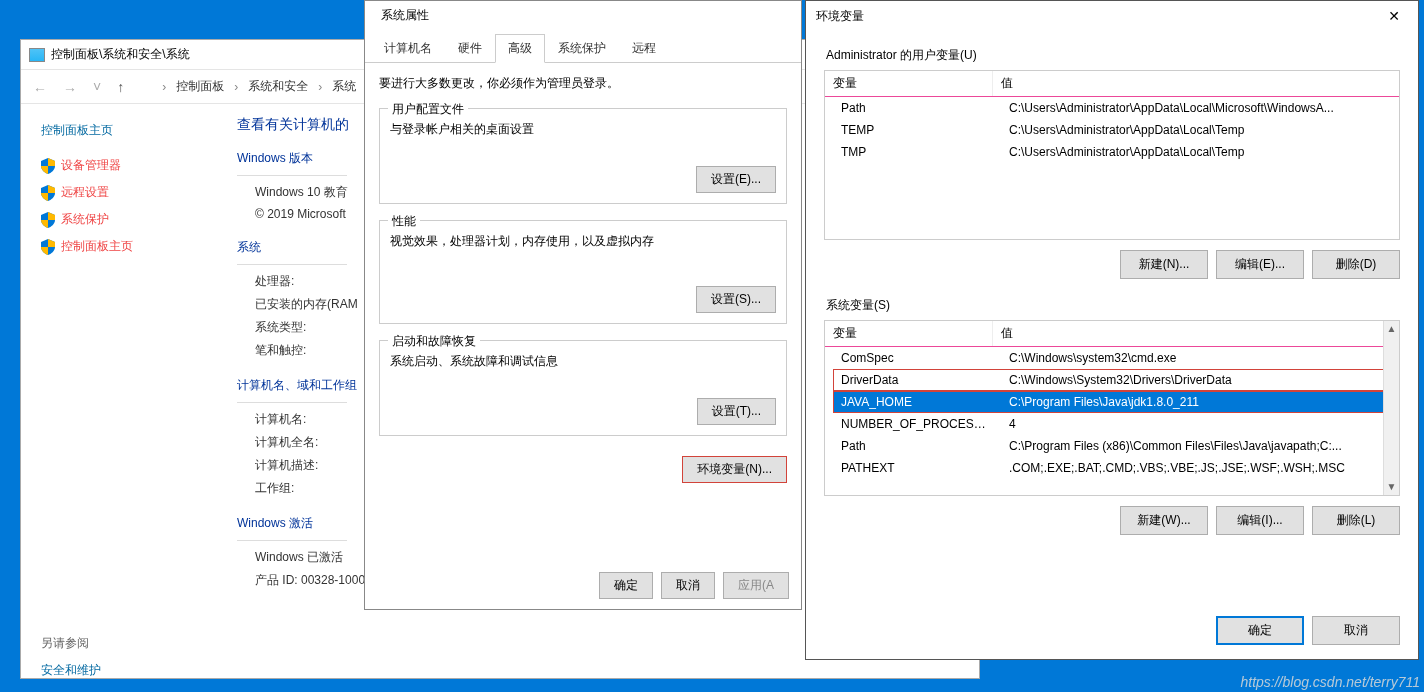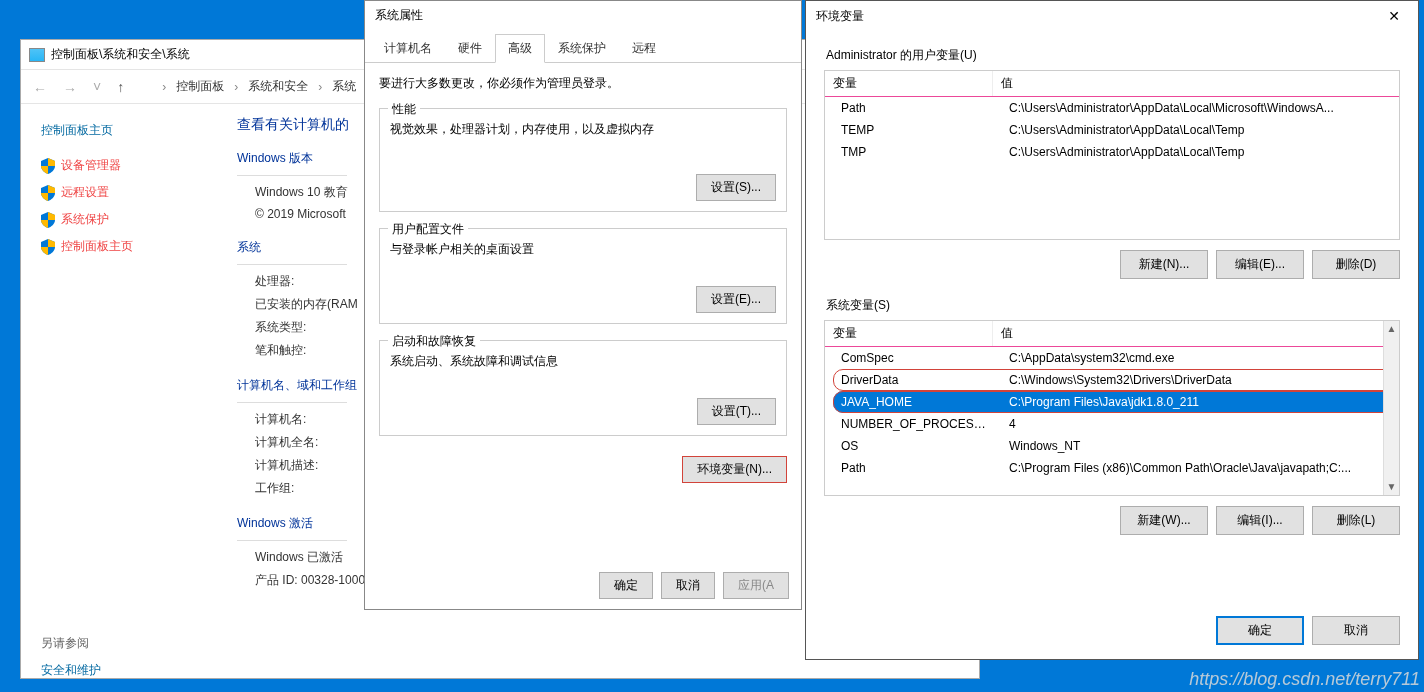--- a/index.html
+++ b/index.html
@@ -20,21 +20,21 @@
 .cp-side .link { display: flex; align-items: center; gap: 6px; color: #ef4444; margin-bottom: 10px; }
 .cp-side .also { color: #666; margin-top: 380px; margin-bottom: 10px; }
 .cp-main { flex: 1; padding: 12px 16px; }
 .cp-main h1 { color: #003399; font-size: 14px; font-weight: normal; margin-bottom: 16px; }
 .cp-main .grp { color: #003399; margin-top: 6px; margin-bottom: 8px; font-size: 12px; }
 .cp-main .row { padding-left: 18px; margin-bottom: 6px; color: #333; }
 .cp-main .hr { border-top: 1px solid #ddd; margin: 4px 0 8px 0; width: 110px; margin-left: 0; }
 
 
 .sp-dialog { position: absolute; left: 364px; top: 0; width: 438px; height: 610px; background: #fff; border: 1px solid #888; }
-.sp-titlebar { height: 28px; background: #fff; display: flex; align-items: center; padding: 0 10px; color: #000; }
+.sp-titlebar { height: 28px; background: #fff; display: flex; align-items: center; padding: 0 16px; color: #000; }
 .sp-tabs { display: flex; border-bottom: 1px solid #ccc; padding: 0 6px; margin-top: 4px; }
 .sp-tab { padding: 5px 12px; border: 1px solid transparent; color: #333; position: relative; top: 1px; }
 .sp-tab.active { border: 1px solid #ccc; border-bottom: 1px solid #fff; background: #fff; }
 .sp-content { padding: 12px 14px; }
 .sp-note { margin-bottom: 16px; }
 .sp-group { border: 1px solid #ccc; margin-bottom: 16px; padding: 12px 10px 10px 10px; position: relative; }
 .sp-group .legend { position: absolute; top: -8px; left: 8px; background: #fff; padding: 0 4px; }
 .sp-group .desc { margin-bottom: 10px; }
 .sp-btn { background: #e1e1e1; border: 1px solid #adadad; padding: 4px 14px; cursor: default; }
 .sp-btn.right { float: right; }
@@ -51,28 +51,28 @@
 .ev-table { border: 1px solid #ccc; height: 170px; display: flex; flex-direction: column; }
 .ev-table.sys { height: 176px; position: relative; }
 .ev-thead { display: flex; border-bottom: 1px solid #ec4899; background: #fff; }
 .ev-thead .col1 { width: 168px; padding: 4px 8px; border-right: 1px solid #eee; }
 .ev-thead .col2 { flex: 1; padding: 4px 8px; }
 .ev-tbody { flex: 1; overflow: hidden; position: relative; }
 .ev-row { display: flex; padding: 2px 0; margin-left: 8px; }
 .ev-row .col1 { width: 168px; padding: 2px 8px; white-space: nowrap; overflow: hidden; text-overflow: ellipsis; }
 .ev-row .col2 { flex: 1; padding: 2px 8px; white-space: nowrap; overflow: hidden; text-overflow: ellipsis; }
 .ev-row.selected { background: #0078d7; color: #fff; justify-content: space-between; }
-.ev-row.highlight-box { outline: 1px solid #d2433a; outline-offset: -1px; border-radius: 10px; }
+.ev-row.highlight-box { outline: 1px solid #d2433a; outline-offset: -1px; }
 .ev-scroll { position: absolute; right: 0; top: 0; bottom: 0; width: 16px; background: #f0f0f0; border-left: 1px solid #ddd; }
 .ev-scroll .up, .ev-scroll .dn { height: 16px; text-align: center; color: #666; font-size: 10px; line-height: 16px; }
 .ev-btnrow { display: flex; justify-content: flex-end; gap: 8px; margin: 10px 0 18px 0; }
 .ev-btn { background: #e1e1e1; border: 1px solid #adadad; padding: 5px 0; width: 88px; text-align: center; }
 .ev-btn.primary { border: 2px solid #0078d7; padding: 4px 0; }
 .ev-bottom { position: absolute; bottom: 14px; right: 18px; display: flex; gap: 8px; }
-.watermark { position: absolute; right: 4px; bottom: 2px; color: #d8d8d8; font-size: 18px; font-style: italic; opacity: 0.85; }
+.watermark { position: absolute; right: 4px; bottom: 2px; color: #d8d8d8; font-size: 14px; font-style: italic; opacity: 0.85; }
 
 svg.shield-svg { width: 14px; height: 16px; }
 </style>
 </head>
 <body>
 
 <div class="cp-window">
   <div class="cp-titlebar">
     <div class="ico"></div>
     <span>控制面板\系统和安全\系统</span>
@@ -161,31 +161,31 @@
   <div class="sp-tabs">
     <div class="sp-tab">计算机名</div>
     <div class="sp-tab">硬件</div>
     <div class="sp-tab active">高级</div>
     <div class="sp-tab">系统保护</div>
     <div class="sp-tab">远程</div>
   </div>
   <div class="sp-content">
     <div class="sp-note">要进行大多数更改，你必须作为管理员登录。</div>
     <div class="sp-group">
+      <div class="legend">用户配置文件</div>
+      <div class="desc">与登录帐户相关的桌面设置</div>
+      <div style="height:18px"></div>
+      <button class="sp-btn right">设置(E)...</button>
+      <div style="clear:both"></div>
+    </div>
+    <div class="sp-group">
       <div class="legend">性能</div>
       <div class="desc">视觉效果，处理器计划，内存使用，以及虚拟内存</div>
       <div style="height:26px"></div>
       <button class="sp-btn right">设置(S)...</button>
-      <div style="clear:both"></div>
-    </div>
-    <div class="sp-group">
-      <div class="legend">用户配置文件</div>
-      <div class="desc">与登录帐户相关的桌面设置</div>
-      <div style="height:18px"></div>
-      <button class="sp-btn right">设置(E)...</button>
       <div style="clear:both"></div>
     </div>
     <div class="sp-group">
       <div class="legend">启动和故障恢复</div>
       <div class="desc">系统启动、系统故障和调试信息</div>
       <div style="height:18px"></div>
       <button class="sp-btn right">设置(T)...</button>
       <div style="clear:both"></div>
     </div>
     <button class="sp-btn sp-envbtn">环境变量(N)...</button>
@@ -233,41 +233,41 @@
 
     <div class="ev-section-label"><span>系统变量(S)</span></div>
     <div class="ev-table sys">
       <div class="ev-thead">
         <div class="col1">变量</div>
         <div class="col2">值</div>
       </div>
       <div class="ev-tbody" id="sys-tbody">
           <div class="ev-row">
             <div class="col1">ComSpec</div>
-            <div class="col2">C:\AppData\system32\cmd.exe</div>
+            <div class="col2">C:\Windows\system32\cmd.exe</div>
           </div>
           <div class="ev-row highlight-box">
             <div class="col1">DriverData</div>
             <div class="col2">C:\Windows\System32\Drivers\DriverData</div>
           </div>
           <div class="ev-row selected highlight-box">
             <div class="col1">JAVA_HOME</div>
             <div class="col2">C:\Program Files\Java\jdk1.8.0_211</div>
           </div>
           <div class="ev-row">
             <div class="col1">NUMBER_OF_PROCESSORS</div>
             <div class="col2">4</div>
           </div>
           <div class="ev-row">
-            <div class="col1">OS</div>
-            <div class="col2">Windows_NT</div>
-          </div>
-          <div class="ev-row">
             <div class="col1">Path</div>
-            <div class="col2">C:\Program Files (x86)\Common Path\Oracle\Java\javapath;C:...</div>
+            <div class="col2">C:\Program Files (x86)\Common Files\Files\Java\javapath;C:...</div>
+          </div>
+          <div class="ev-row">
+            <div class="col1">PATHEXT</div>
+            <div class="col2">.COM;.EXE;.BAT;.CMD;.VBS;.VBE;.JS;.JSE;.WSF;.WSH;.MSC</div>
           </div>
         </div>
       <div class="ev-scroll">
         <div class="up">▲</div>
         <div class="dn" style="position:absolute;bottom:0;width:100%">▼</div>
       </div>
     </div>
     <div class="ev-btnrow">
       <button class="ev-btn">新建(W)...</button>
       <button class="ev-btn">编辑(I)...</button>

